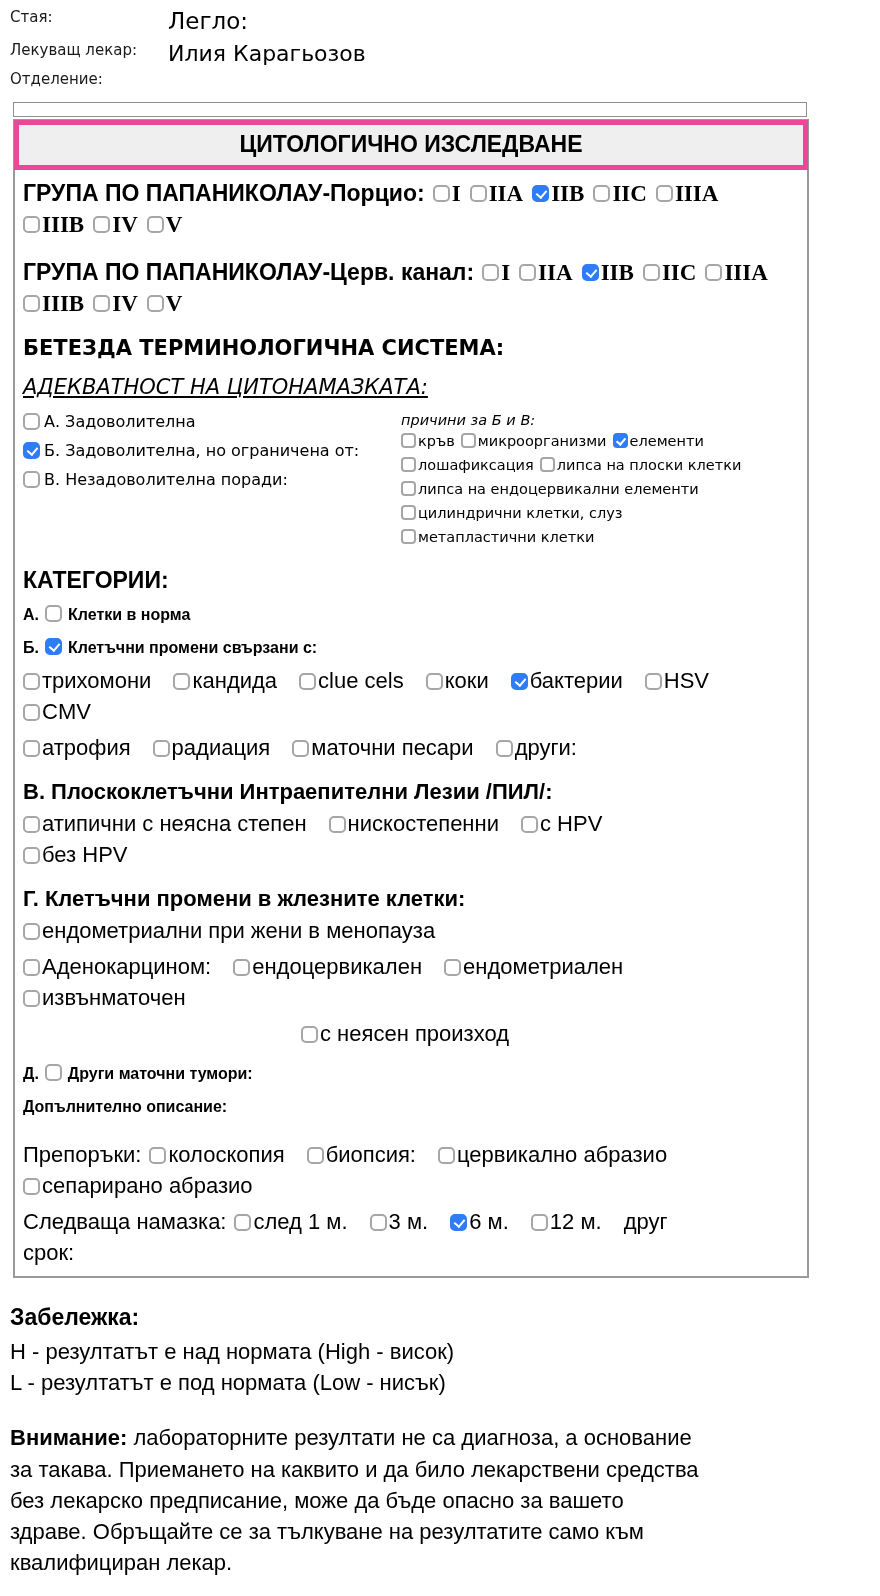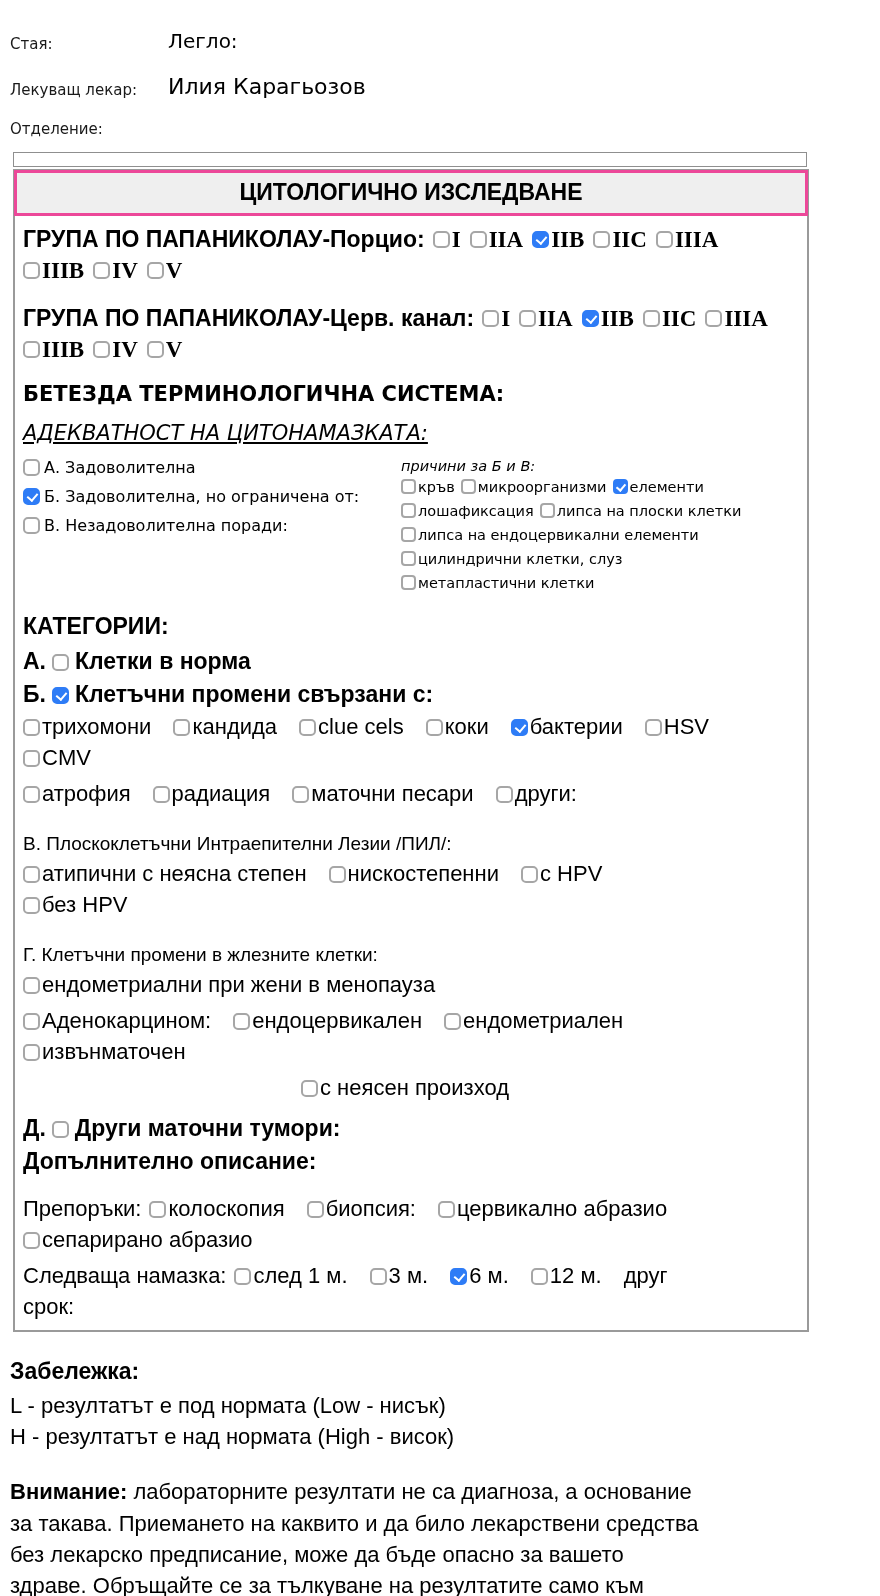--- a/index.html
+++ b/index.html
@@ -1,32 +1,32 @@
 <!DOCTYPE html>
 <html><head>
 <meta charset="utf-8">
 <style>
   html,body{margin:0;padding:0;background:#fff;}
   body{width:880px;height:1596px;overflow:hidden;font-family:"DejaVu Sans",sans-serif;color:#000;}
   .page{padding:8px 0 0 10px;}
 
   
-  .top-row{display:flex;align-items:flex-end;margin-top:21px;}
+  .top-row{display:flex;align-items:flex-start;}
   .top-label{width:158px;font-size:15px;color:#1a1a1a;}
   .top-value{font-size:22px;}
-  .row-room .top-value{font-size:20px;}
+  .row-room .top-value{font-size:23px;}
   .row-room{margin-bottom:7px;}
   .row-doctor{margin-bottom:4px;}
 
   
   .thin-box{margin:14px 0 2px -7px;margin-left:3px;width:792px;height:13px;border:1px solid #8f8f8f;background:#fff;}
 
   
   .main-box{margin-left:3px;width:792px;border:2px solid #9a9a9a;background:#fff;}
-  .title-bar{background:#efefef;border:3px solid #ec4899;margin:-1px;position:relative;text-align:center;
+  .title-bar{background:#efefef;border:5px solid #ec4899;margin:-1px;position:relative;text-align:center;
     font-family:"Liberation Sans",sans-serif;font-weight:bold;font-size:23px;padding:6px 0 7px;}
   .box-content{padding:4px 28px 6px 8px;}
 
   
   .cb{display:inline-block;width:17px;height:17px;box-sizing:border-box;border:2px solid #a6a6a6;border-radius:5px;
       background:#fff;vertical-align:-2px;position:relative;flex:none;}
   .cb.sm{width:15px;height:15px;border-radius:4px;}
   .cb.checked{background:#2e7cf6;border-color:#2e7cf6;}
   .cb.checked::after{content:"";position:absolute;left:4px;top:1px;width:5px;height:8px;
       border:solid #fff;border-width:0 2.4px 2.4px 0;transform:rotate(40deg);}
@@ -48,25 +48,25 @@
   .col-left{flex:0 0 378px;font-size:16px;}
   .col-left .opt{display:flex;align-items:center;margin:0 0 10px;}
   .col-left .opt .opt-label{margin-left:4px;}
   .col-right{font-size:14.5px;}
   .reasons-heading{font-style:italic;margin:0 0 5px;}
   .reason-row{margin-bottom:8px;}
   .reason-row .opt{margin-right:6px;}
 
   
   .cat-heading{font-family:"Liberation Sans",sans-serif;font-weight:bold;font-size:23px;margin:14px 0 6px;}
-  .cat-line{font-family:"Liberation Sans",sans-serif;font-weight:bold;font-size:23px;line-height:30px;margin-bottom:3px;}
+  .cat-line{font-family:"Liberation Sans",sans-serif;font-weight:bold;font-size:16px;line-height:30px;margin-bottom:3px;}
   .cat-line .cb{vertical-align:-2px;margin:0 6px;}
   .opt-row{font-family:"Liberation Sans",sans-serif;font-size:22px;line-height:1.38;margin:2px 0 6px;}
   .opt-row .opt{margin-right:22px;}
-  .sec-heading{font-family:"Liberation Sans",sans-serif;font-weight:normal;font-size:19px;margin:24px 0 4px;}
+  .sec-heading{font-family:"Liberation Sans",sans-serif;font-weight:bold;font-size:22px;margin:16px 0 4px;}
   .row-narrow{max-width:672px;}
   .indent-row{margin-left:278px;}
   .inline-label{margin-right:8px;}
 
   
   .note-heading{font-family:"Liberation Sans",sans-serif;font-weight:bold;font-size:23px;margin:26px 0 6px;}
   .note-line{font-family:"Liberation Sans",sans-serif;font-size:22px;line-height:1.4;}
   .warning{font-family:"Liberation Sans",sans-serif;font-size:22px;line-height:1.42;max-width:690px;margin-top:24px;}
   .warning b{font-weight:bold;}
 </style>
@@ -163,20 +163,20 @@
       </div>
 
       <div class="opt-row row-narrow" style="margin-bottom:2px;">
         <span class="inline-label">Следваща намазка:</span><span><span class="opt"><span class="cb"></span><span class="opt-label">след 1 м.</span></span><span class="opt"><span class="cb"></span><span class="opt-label">3 м.</span></span><span class="opt"><span class="cb checked"></span><span class="opt-label">6 м.</span></span><span class="opt"><span class="cb"></span><span class="opt-label">12 м.</span></span></span><span>друг срок:</span>
       </div>
 
     </div>
   </div>
 
   <div class="note-heading">Забележка:</div>
+  <div class="note-line">H - резултатът е над нормата (High - висок)</div>
   <div class="note-line">L - резултатът е под нормата (Low - нисък)</div>
-  <div class="note-line">H - резултатът е над нормата (High - висок)</div>
 
   <div class="warning">
     <b>Внимание:</b><span> лабораторните резултати не са диагноза, а основание за такава. Приемането на каквито и да било лекарствени средства без лекарско предписание, може да бъде опасно за вашето здраве. Обръщайте се за тълкуване на резултатите само към квалифициран лекар.</span>
   </div>
 
 </div>
 
 </body></html>

